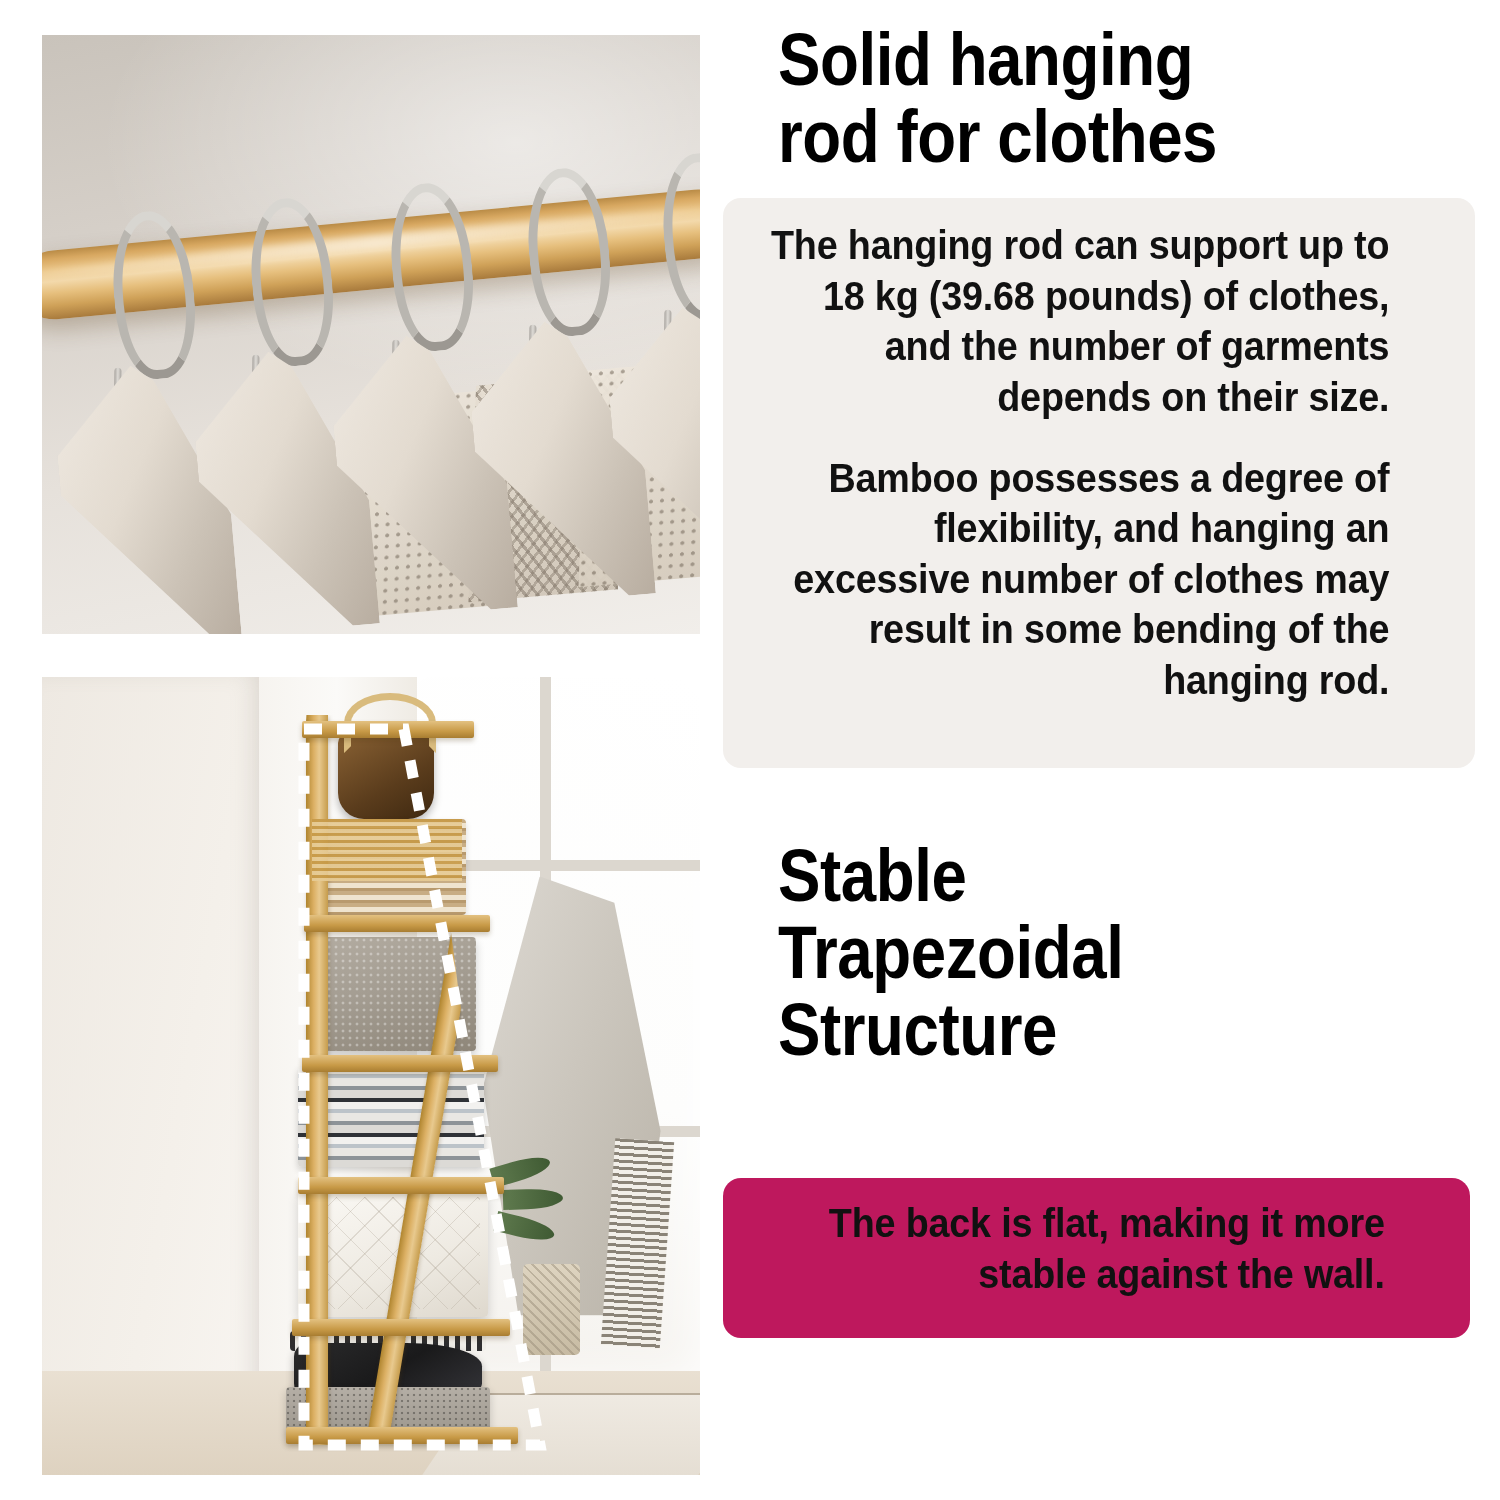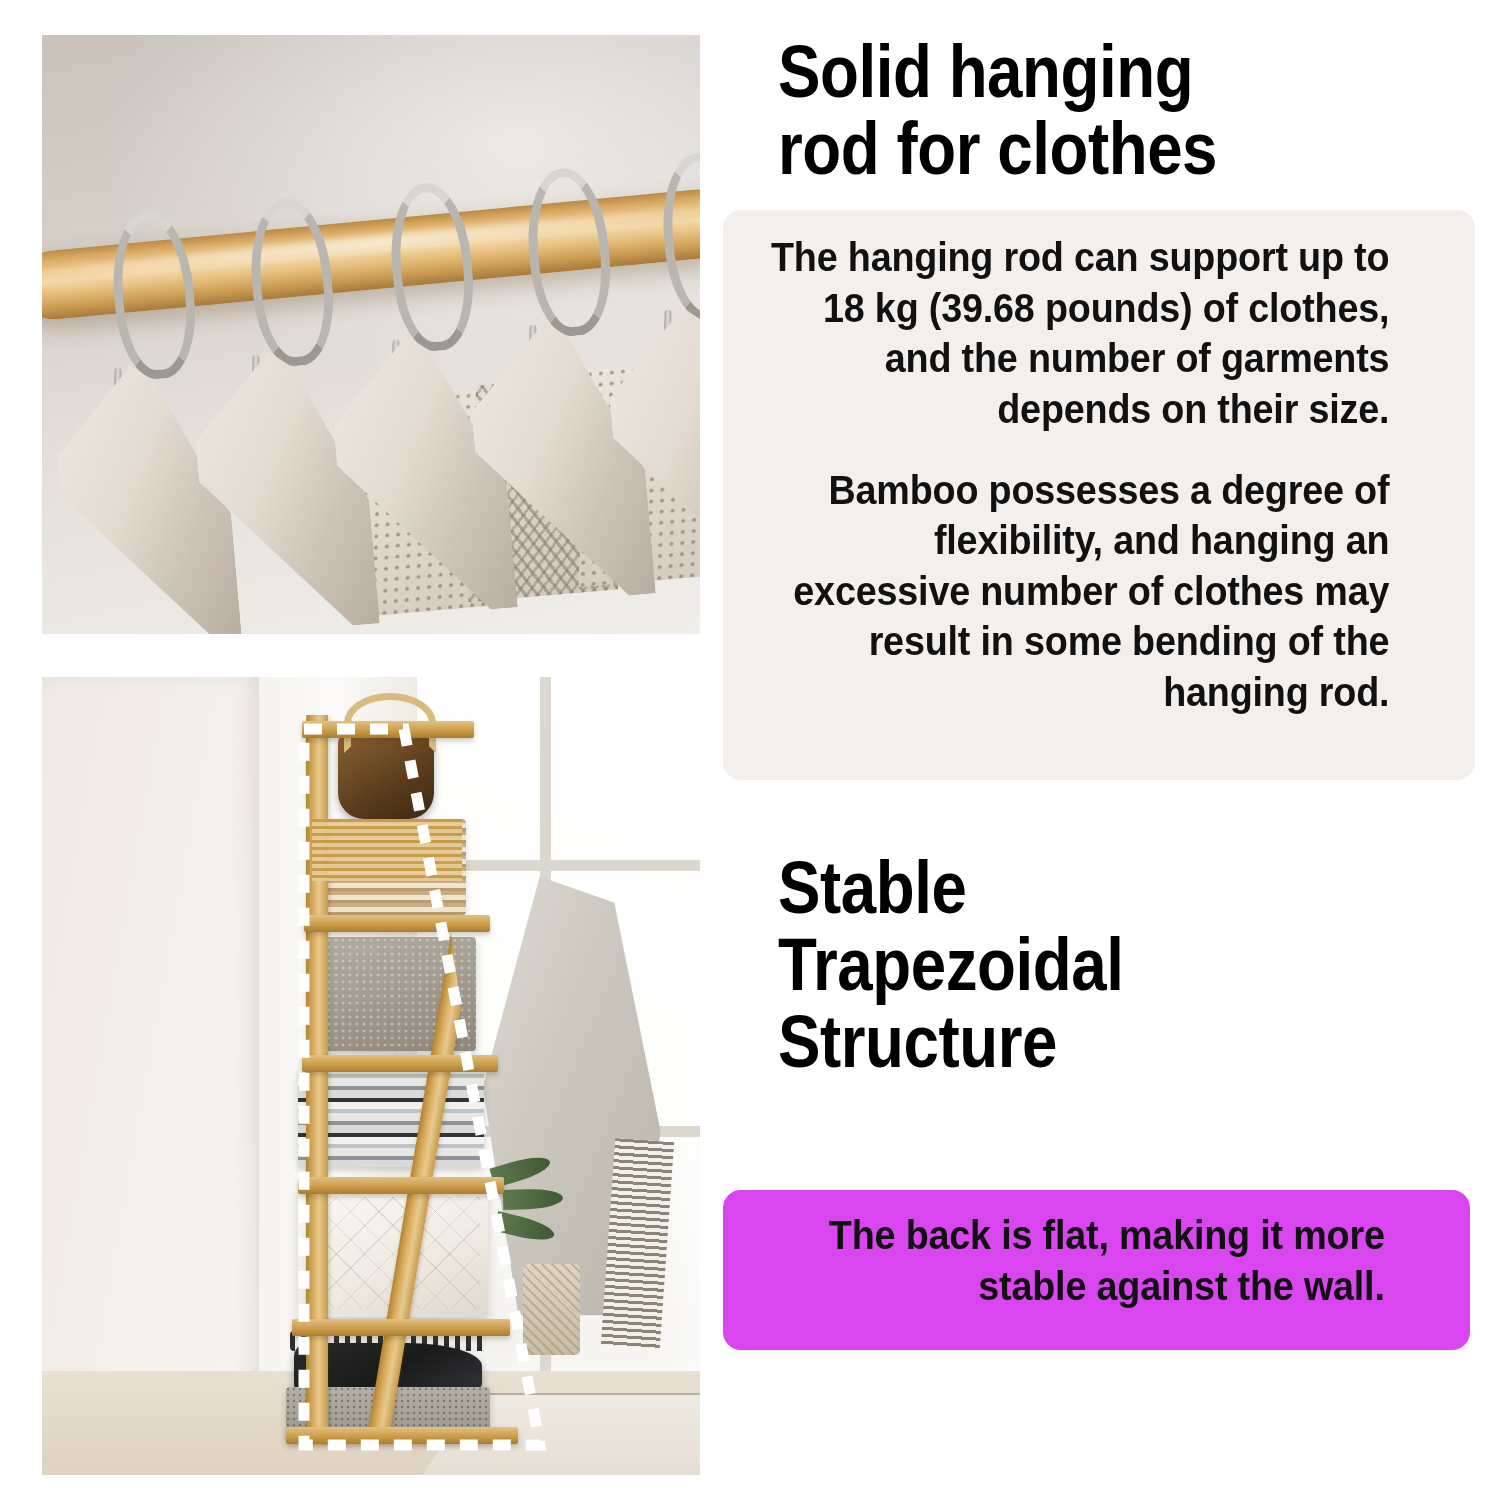--- a/index.html
+++ b/index.html
@@ -341,21 +341,21 @@
     left: 0; top: 0;
     width: 100%;
     height: 100%;
     pointer-events: none;
   }
 
   
   .col-right {
     position: absolute;
     left: 723px;
-    top: 12px;
+    top: 0;
     width: 760px;
     height: 1124px;
   }
   .headline {
     position: absolute;
     color: #000000;
     font-family: "Liberation Sans Narrow", "Liberation Sans", "DejaVu Sans", sans-serif;
     font-weight: 700;
     letter-spacing: -0.5px;
     line-height: 1.04;
@@ -385,21 +385,21 @@
     width: 752px;
     height: 570px;
     background: #f2efec;
     padding: 22px 30px 18px 26px;
   }
   #caption-box-stability {
     left: 0px;
     top: 1178px;
     width: 747px;
     height: 160px;
-    background: #d946ef;
+    background: #be185d;
     padding: 20px 30px 18px 26px;
   }
   .caption-text {
     color: #111111;
     font-family: "Liberation Sans Narrow", "Liberation Sans", "DejaVu Sans", sans-serif;
     font-weight: 700;
     font-size: 41px;
     line-height: 1.235;
     letter-spacing: -0.2px;
     white-space: pre-line;

